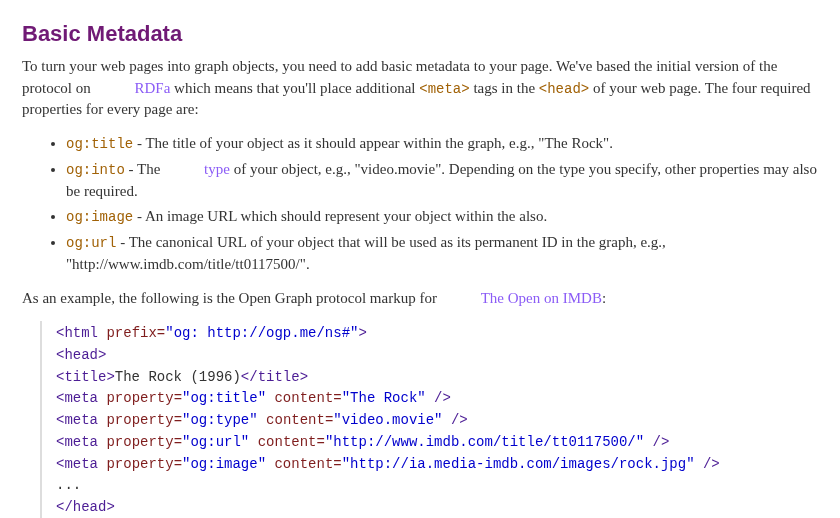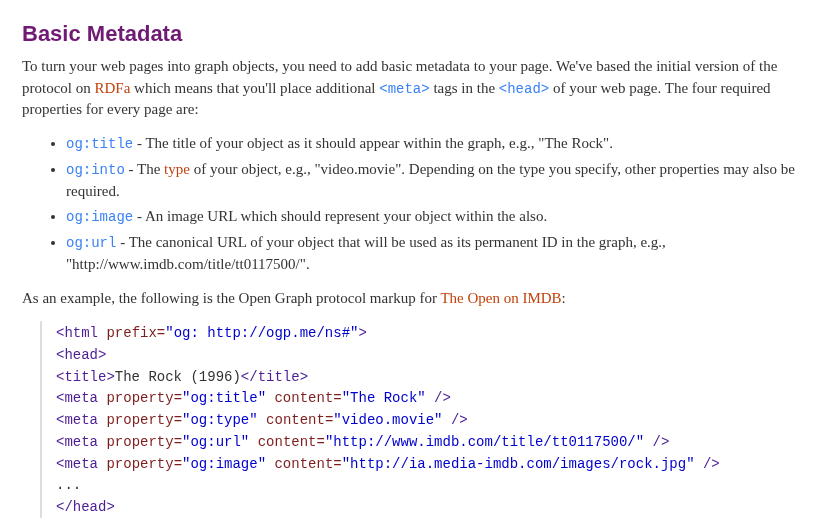--- a/index.html
+++ b/index.html
@@ -13,24 +13,24 @@
     line-height: 1.45;
   }
   h2 {
     font-family: "Segoe UI", "Lucida Grande", Arial, sans-serif;
     color: #701a75;
     font-weight: 700;
     font-size: 22px;
     margin: 0 0 6px 0;
   }
   p { margin: 0 0 12px 0; }
-  a { color: #c2410c; text-decoration: none; }
+  a { color: #8b5cf6; text-decoration: none; margin-left: 40px; }
   code.inline {
     font-family: Consolas, "Courier New", monospace;
-    color: #3b82f6;
+    color: #a16207;
     font-size: 14px;
   }
   ul {
     margin: 4px 0 12px 0;
     padding-left: 44px;
   }
   li {
     margin-bottom: 4px;
     list-style-type: disc;
   }

